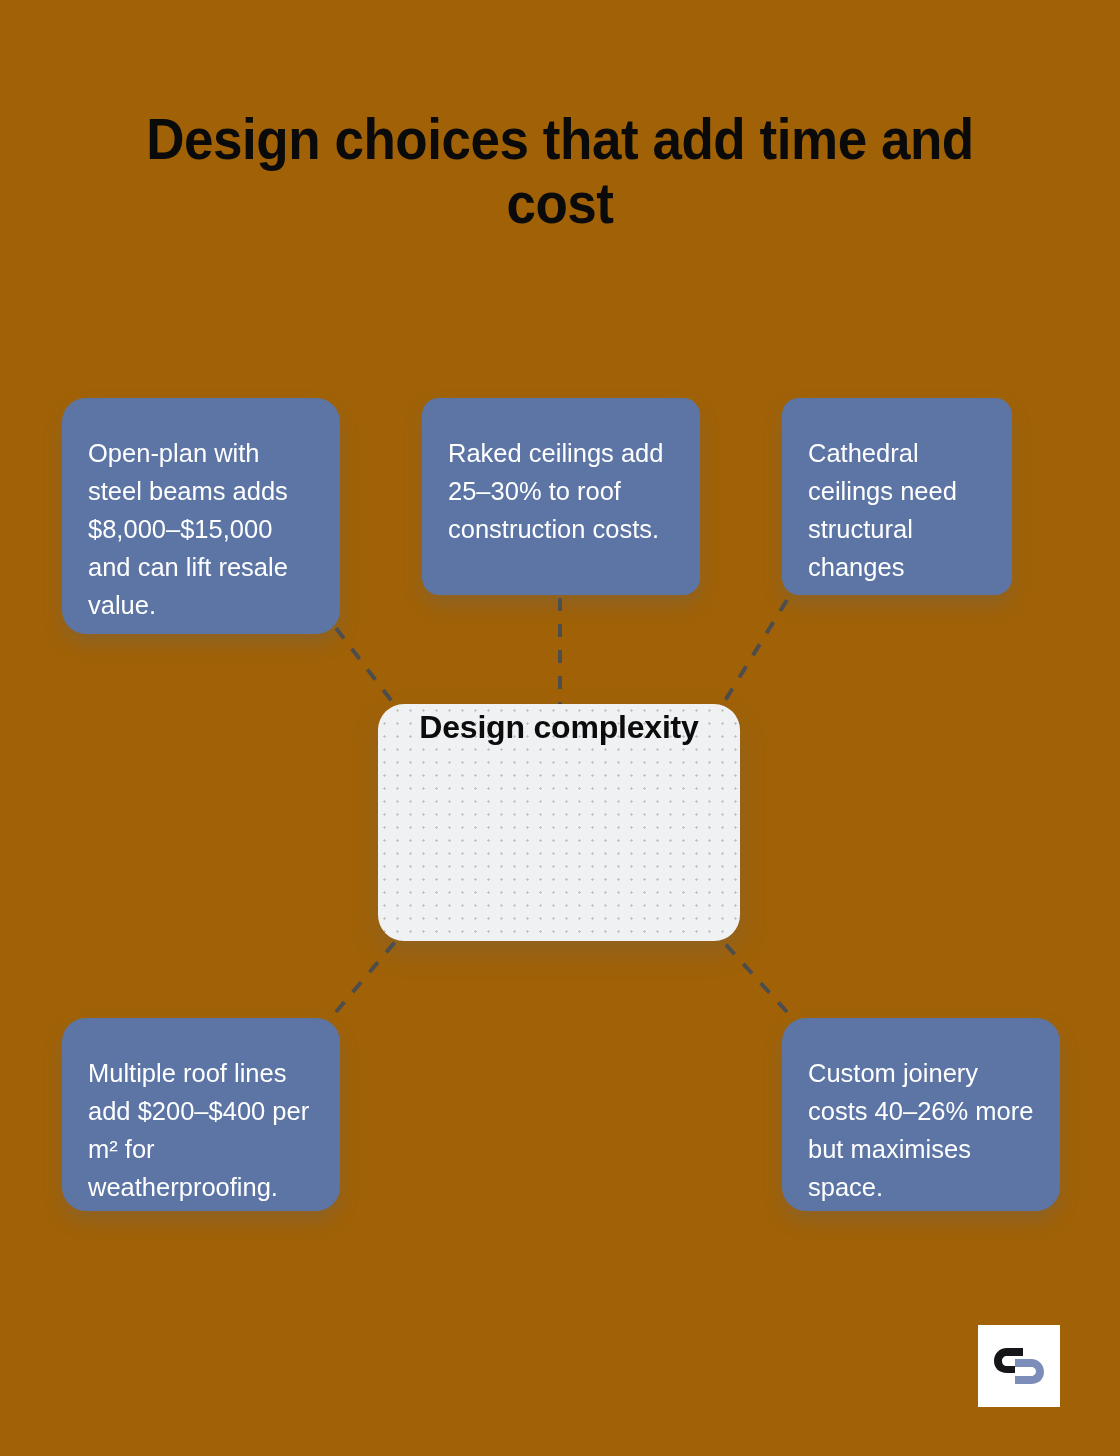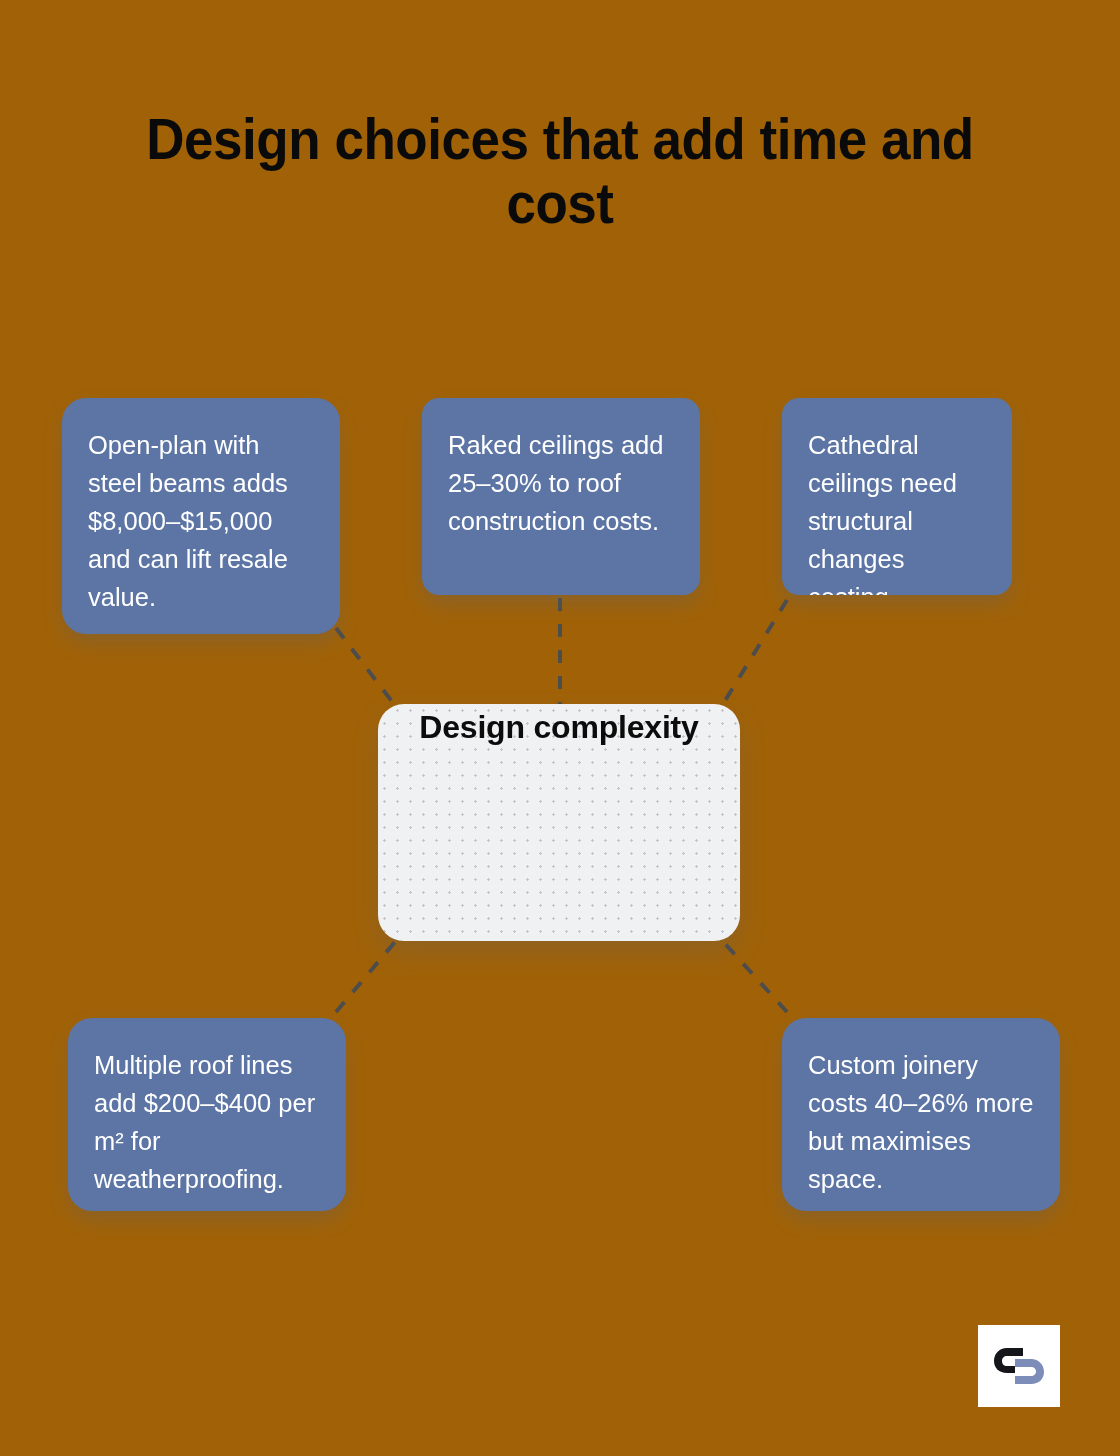--- a/index.html
+++ b/index.html
@@ -46,33 +46,33 @@
     stroke-dasharray:13 13;
     stroke-linecap:butt;
   }
 
   
   .node {
     position:absolute;
     background:#5c75a5;
     border-radius:24px;
     box-shadow:0 10px 18px rgba(90,100,115,0.28);
-    padding:28px 26px 24px 26px;
+    padding:36px 26px 24px 26px;
     color:#ffffff;
     font-size:25.5px;
     line-height:38px;
     font-weight:400;
     overflow:hidden;
   }
   .node .txt { display:block; }
 
   #node-open-plan      { left:62px;  top:398px;  width:278px; height:236px; }
   #node-raked          { left:422px; top:398px;  width:278px; height:197px;border-radius:17px; }
   #node-cathedral      { left:782px; top:398px;  width:230px; height:197px;border-radius:17px; }
-  #node-roof-lines     { left:62px;  top:1018px; width:278px; height:193px;margin-left:6px; }
+  #node-roof-lines     { left:62px;  top:1018px; width:278px; height:193px; }
   #node-joinery        { left:782px; top:1018px; width:278px; height:193px; }
 
   
   #hub {
     position:absolute;
     left:378px; top:704px;
     width:362px; height:237px;
     border-radius:26px;
     background-color:#f0f1f2;
     background-image:radial-gradient(circle, rgba(90,95,105,0.30) 1px, transparent 1.2px);

